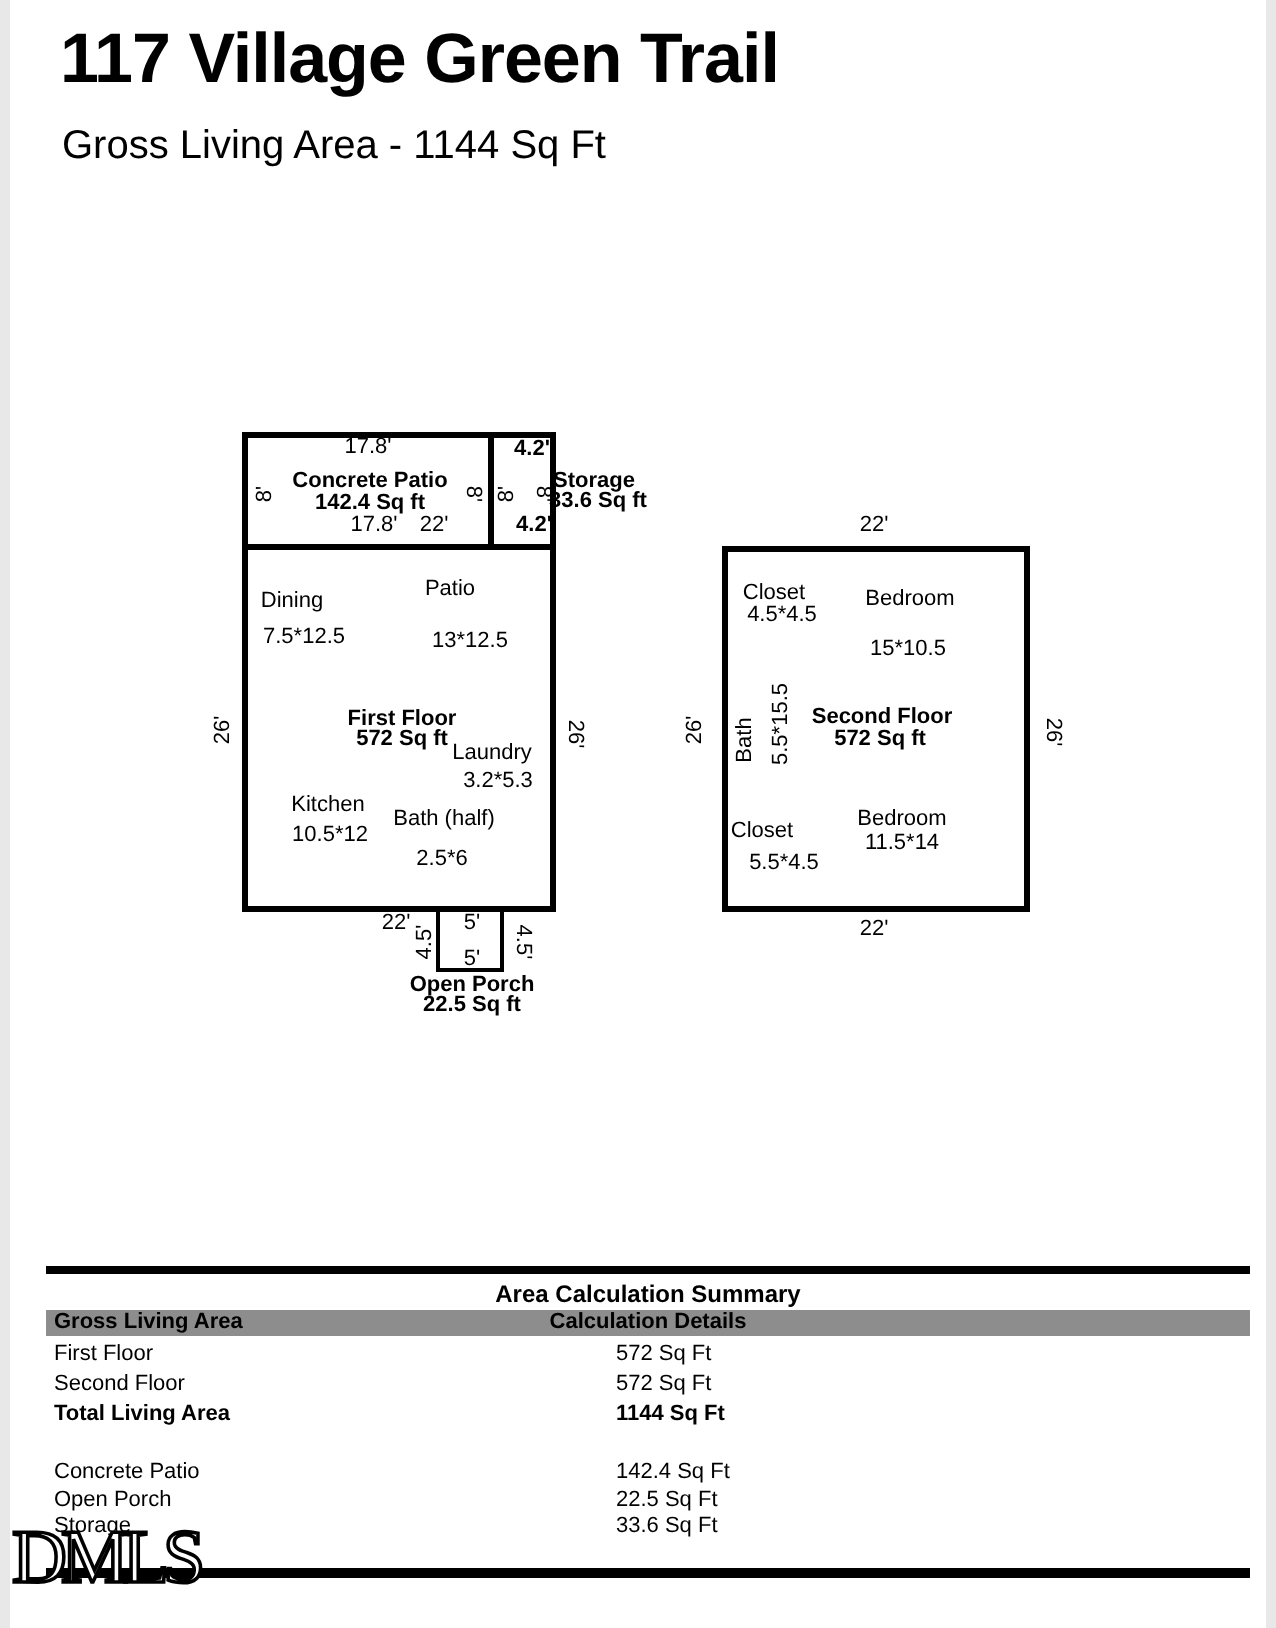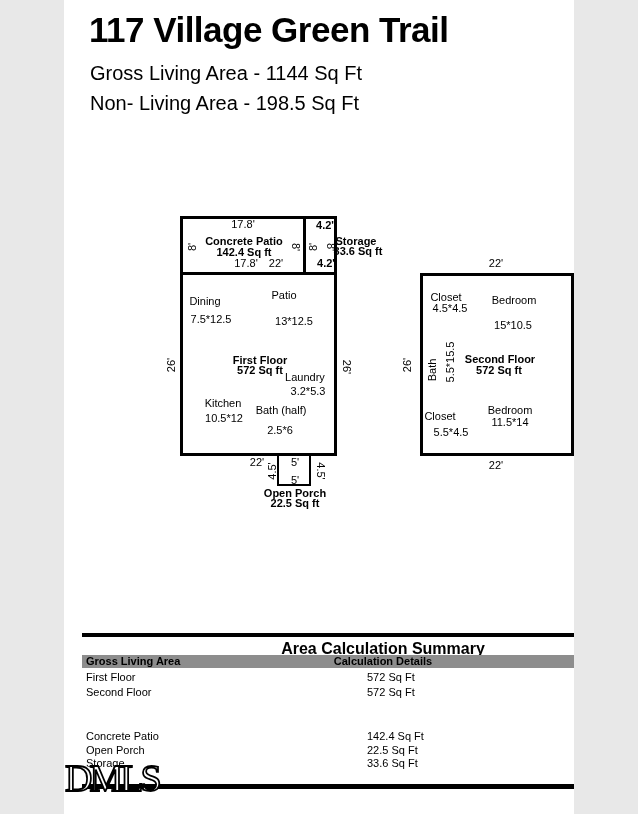--- a/index.html
+++ b/index.html
@@ -1,55 +1,54 @@
 <!DOCTYPE html>
 <html><head>
 <meta charset="utf-8">
 <style>
   html,body{margin:0;padding:0;background:#e8e8e8;}
   .page{
-    position:relative;width:510px;height:814px;background:#ffffff;
+    position:relative;width:628px;height:814px;background:#ffffff;
     font-family:"Liberation Sans",sans-serif;color:#000;overflow:hidden;
     margin:0 auto;
   }
   
   .hdr-title{position:absolute;left:25px;top:10px;font-size:35px;font-weight:bold;letter-spacing:-0.5px;white-space:nowrap;}
   .hdr-sub1{position:absolute;left:26px;top:62px;font-size:20px;white-space:nowrap;}
   .hdr-sub2{position:absolute;left:26px;top:92px;font-size:20px;white-space:nowrap;}
   
   .box{position:absolute;border:3px solid #000;box-sizing:border-box;background:#fff;}
   .box.nb{border-bottom:none;}
   .box.nl{border-left:none;}
   .box.thin{border-width:2px;border-top:none;}
   
   .lbl{position:absolute;font-size:11px;line-height:11px;white-space:nowrap;transform:translate(-50%,-50%);}
   .lbl.b{font-weight:bold;}
   .lbl.rl{transform:translate(-50%,-50%) rotate(-90deg);}
   .lbl.rr{transform:translate(-50%,-50%) rotate(90deg);}
   
   .hline{position:absolute;left:18px;width:602px;background:#000;}
-  .ttitle{position:absolute;left:18px;width:602px;text-align:center;font-size:16px;font-weight:bold;}
+  .ttitle{position:absolute;left:18px;width:602px;text-align:center;font-size:12px;font-weight:bold;}
   .gbar{position:absolute;left:18px;width:602px;height:13px;background:#8d8d8d;font-size:11px;font-weight:bold;line-height:13px;}
   .gbar .gl{position:absolute;left:4px;top:0;}
   .gbar .gc{position:absolute;left:0;width:100%;text-align:center;top:0;}
   .trow{position:absolute;left:18px;width:602px;height:13px;font-size:11px;line-height:13px;}
   .trow .tl{position:absolute;left:4px;}
   .trow .tv{position:absolute;left:285px;}
   .trow.b{font-weight:bold;}
   
   .wmark{position:absolute;left:0px;top:758px;}
 </style>
 </head>
 <body>
 
 <div class="page">
 
   <div class="hdr-title">117 Village Green Trail</div>
   <div class="hdr-sub1">Gross Living Area - 1144 Sq Ft</div>
-  <div class="hdr-sub2">Non- Living Area - 198.5 Sq Ft</div>
 
   <div class="box nb" style="left:116px;top:216px;width:126px;height:56px;"></div>
   <div class="box nb nl" style="left:242px;top:216px;width:31px;height:56px;"></div>
   <div class="box" style="left:116px;top:272px;width:157px;height:184px;"></div>
   <div class="box thin" style="left:213px;top:456px;width:34px;height:30px;"></div>
 
   <div class="box" style="left:356px;top:273px;width:154px;height:183px;"></div>
 
   <div class="lbl" style="left:179px;top:224px;">17.8'</div>
   <div class="lbl b" style="left:180px;top:241px;">Concrete Patio</div>
@@ -115,20 +114,24 @@
   </div>
 
   <div class="trow" style="top:671px;">
     <span class="tl">First Floor</span>
     <span class="tv">572 Sq Ft</span>
   </div>
   <div class="trow" style="top:686px;">
     <span class="tl">Second Floor</span>
     <span class="tv">572 Sq Ft</span>
   </div>
+  <div class="trow b" style="top:701px;">
+    <span class="tl">Total Living Area</span>
+    <span class="tv">1144 Sq Ft</span>
+  </div>
 
 
   <div class="trow" style="top:730px;">
     <span class="tl">Concrete Patio</span>
     <span class="tv">142.4 Sq Ft</span>
   </div>
   <div class="trow" style="top:744px;">
     <span class="tl">Open Porch</span>
     <span class="tv">22.5 Sq Ft</span>
   </div>

